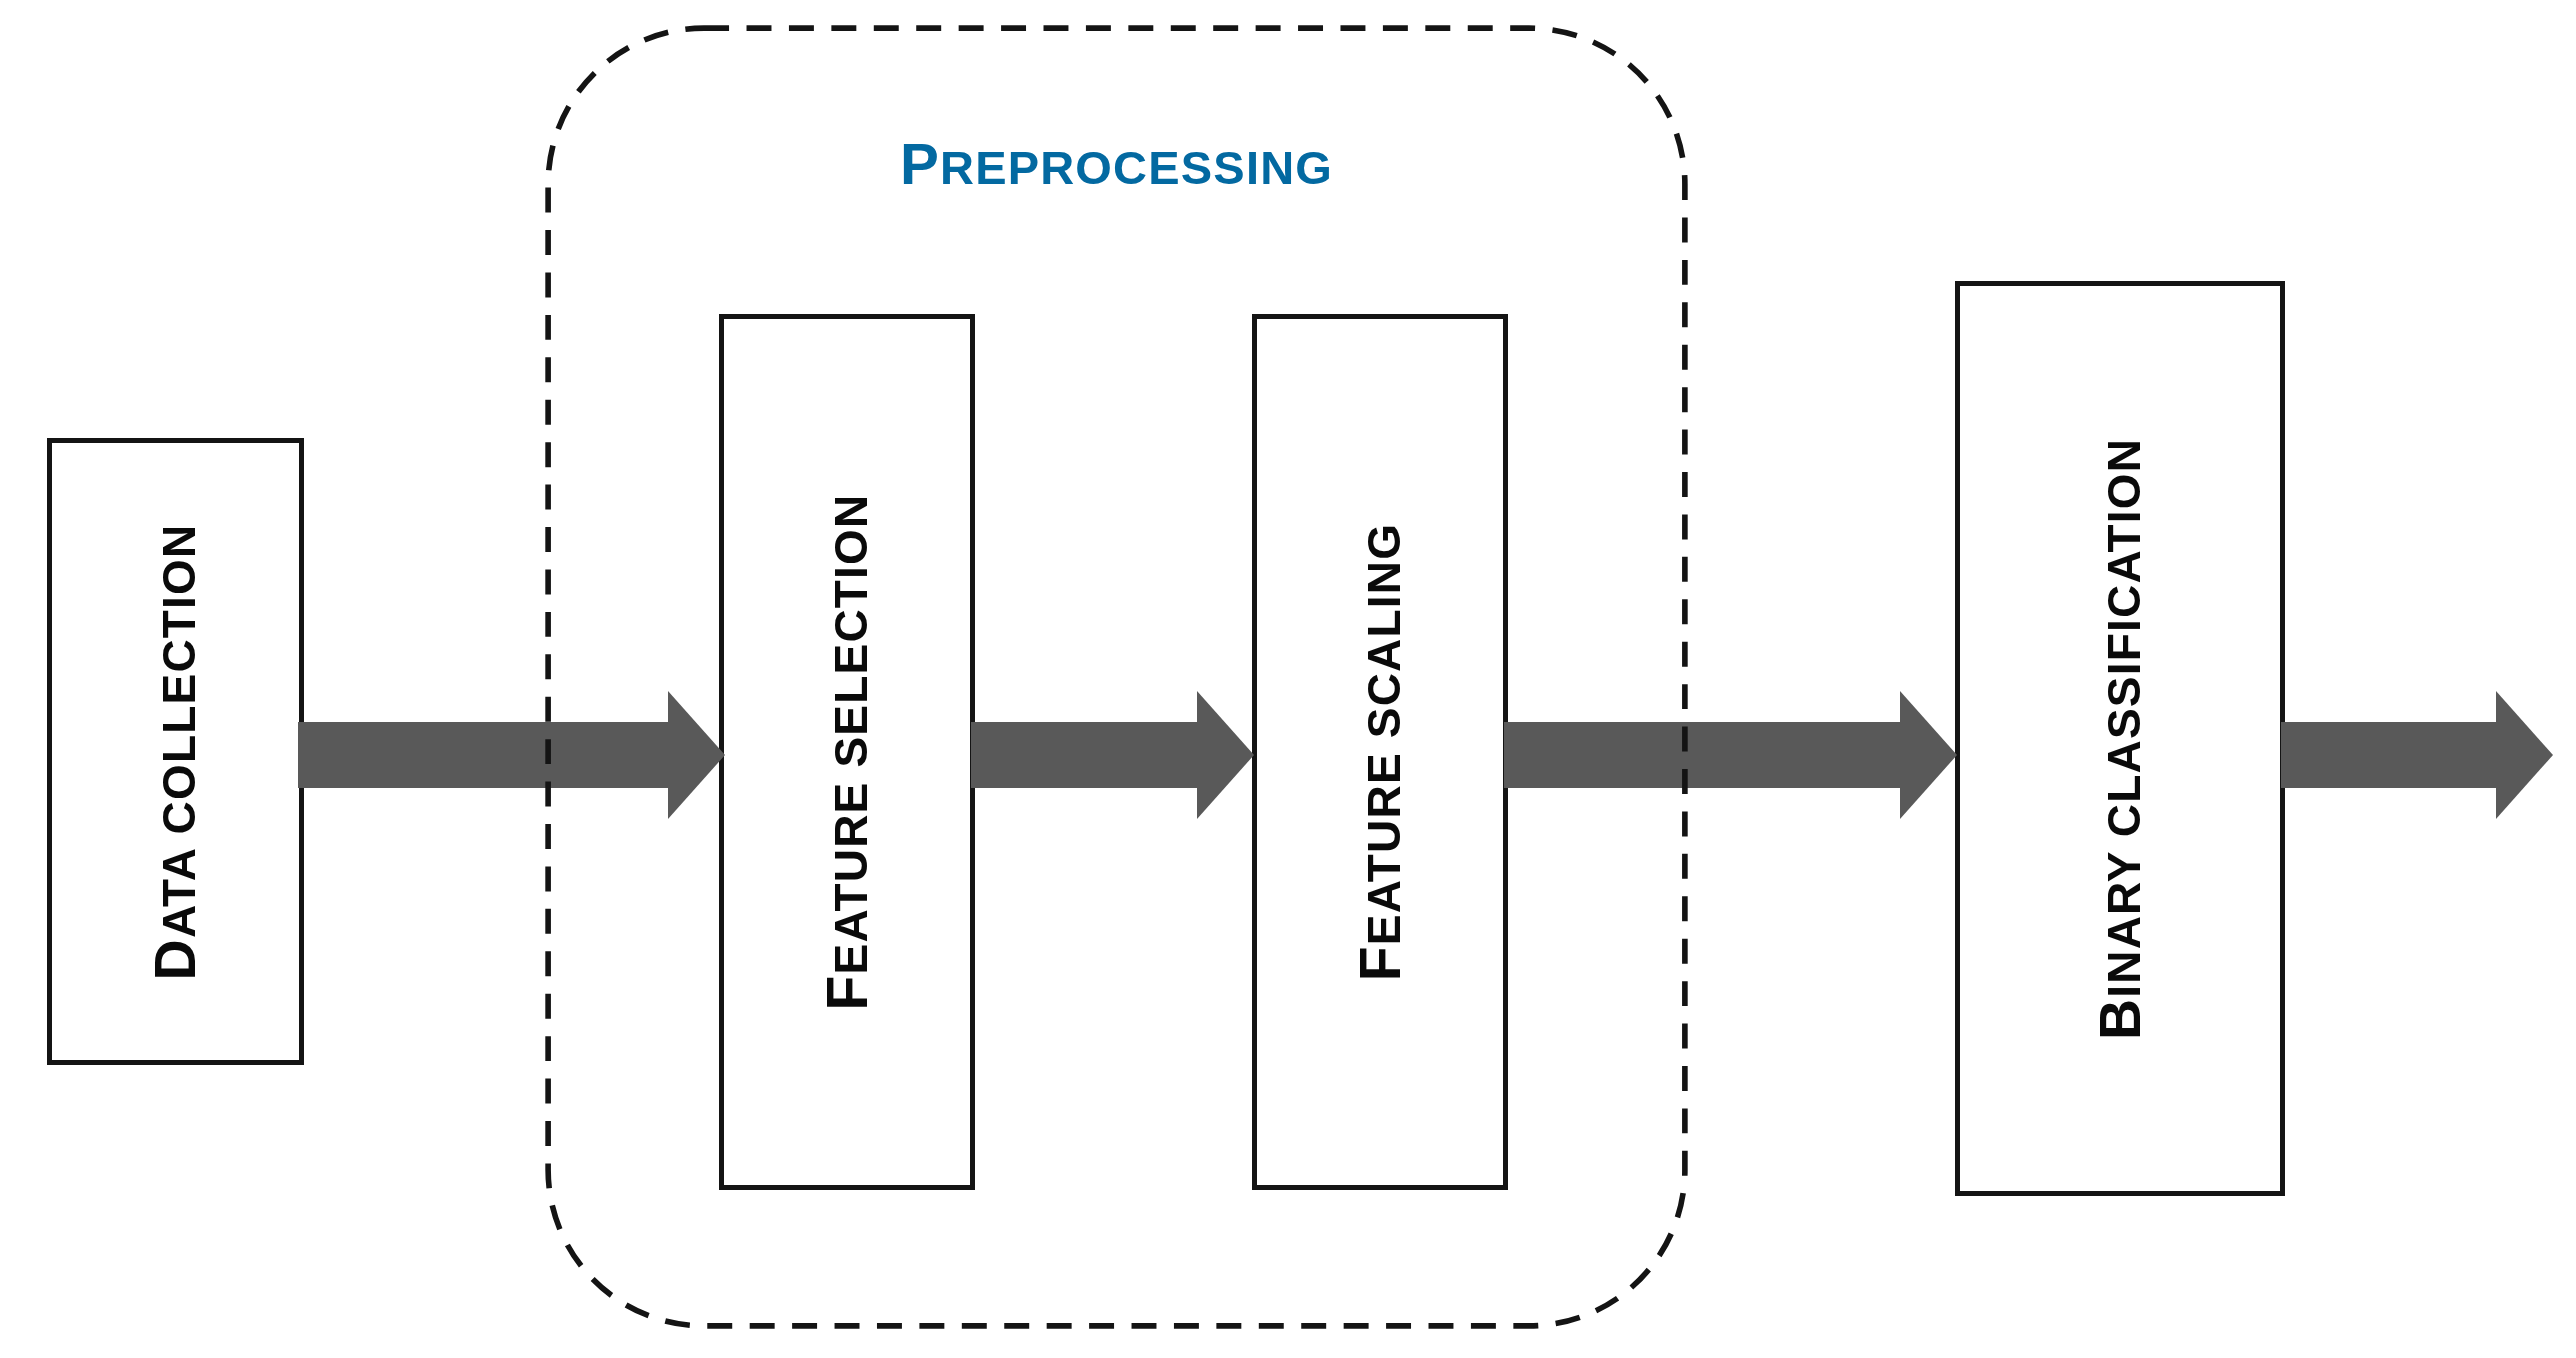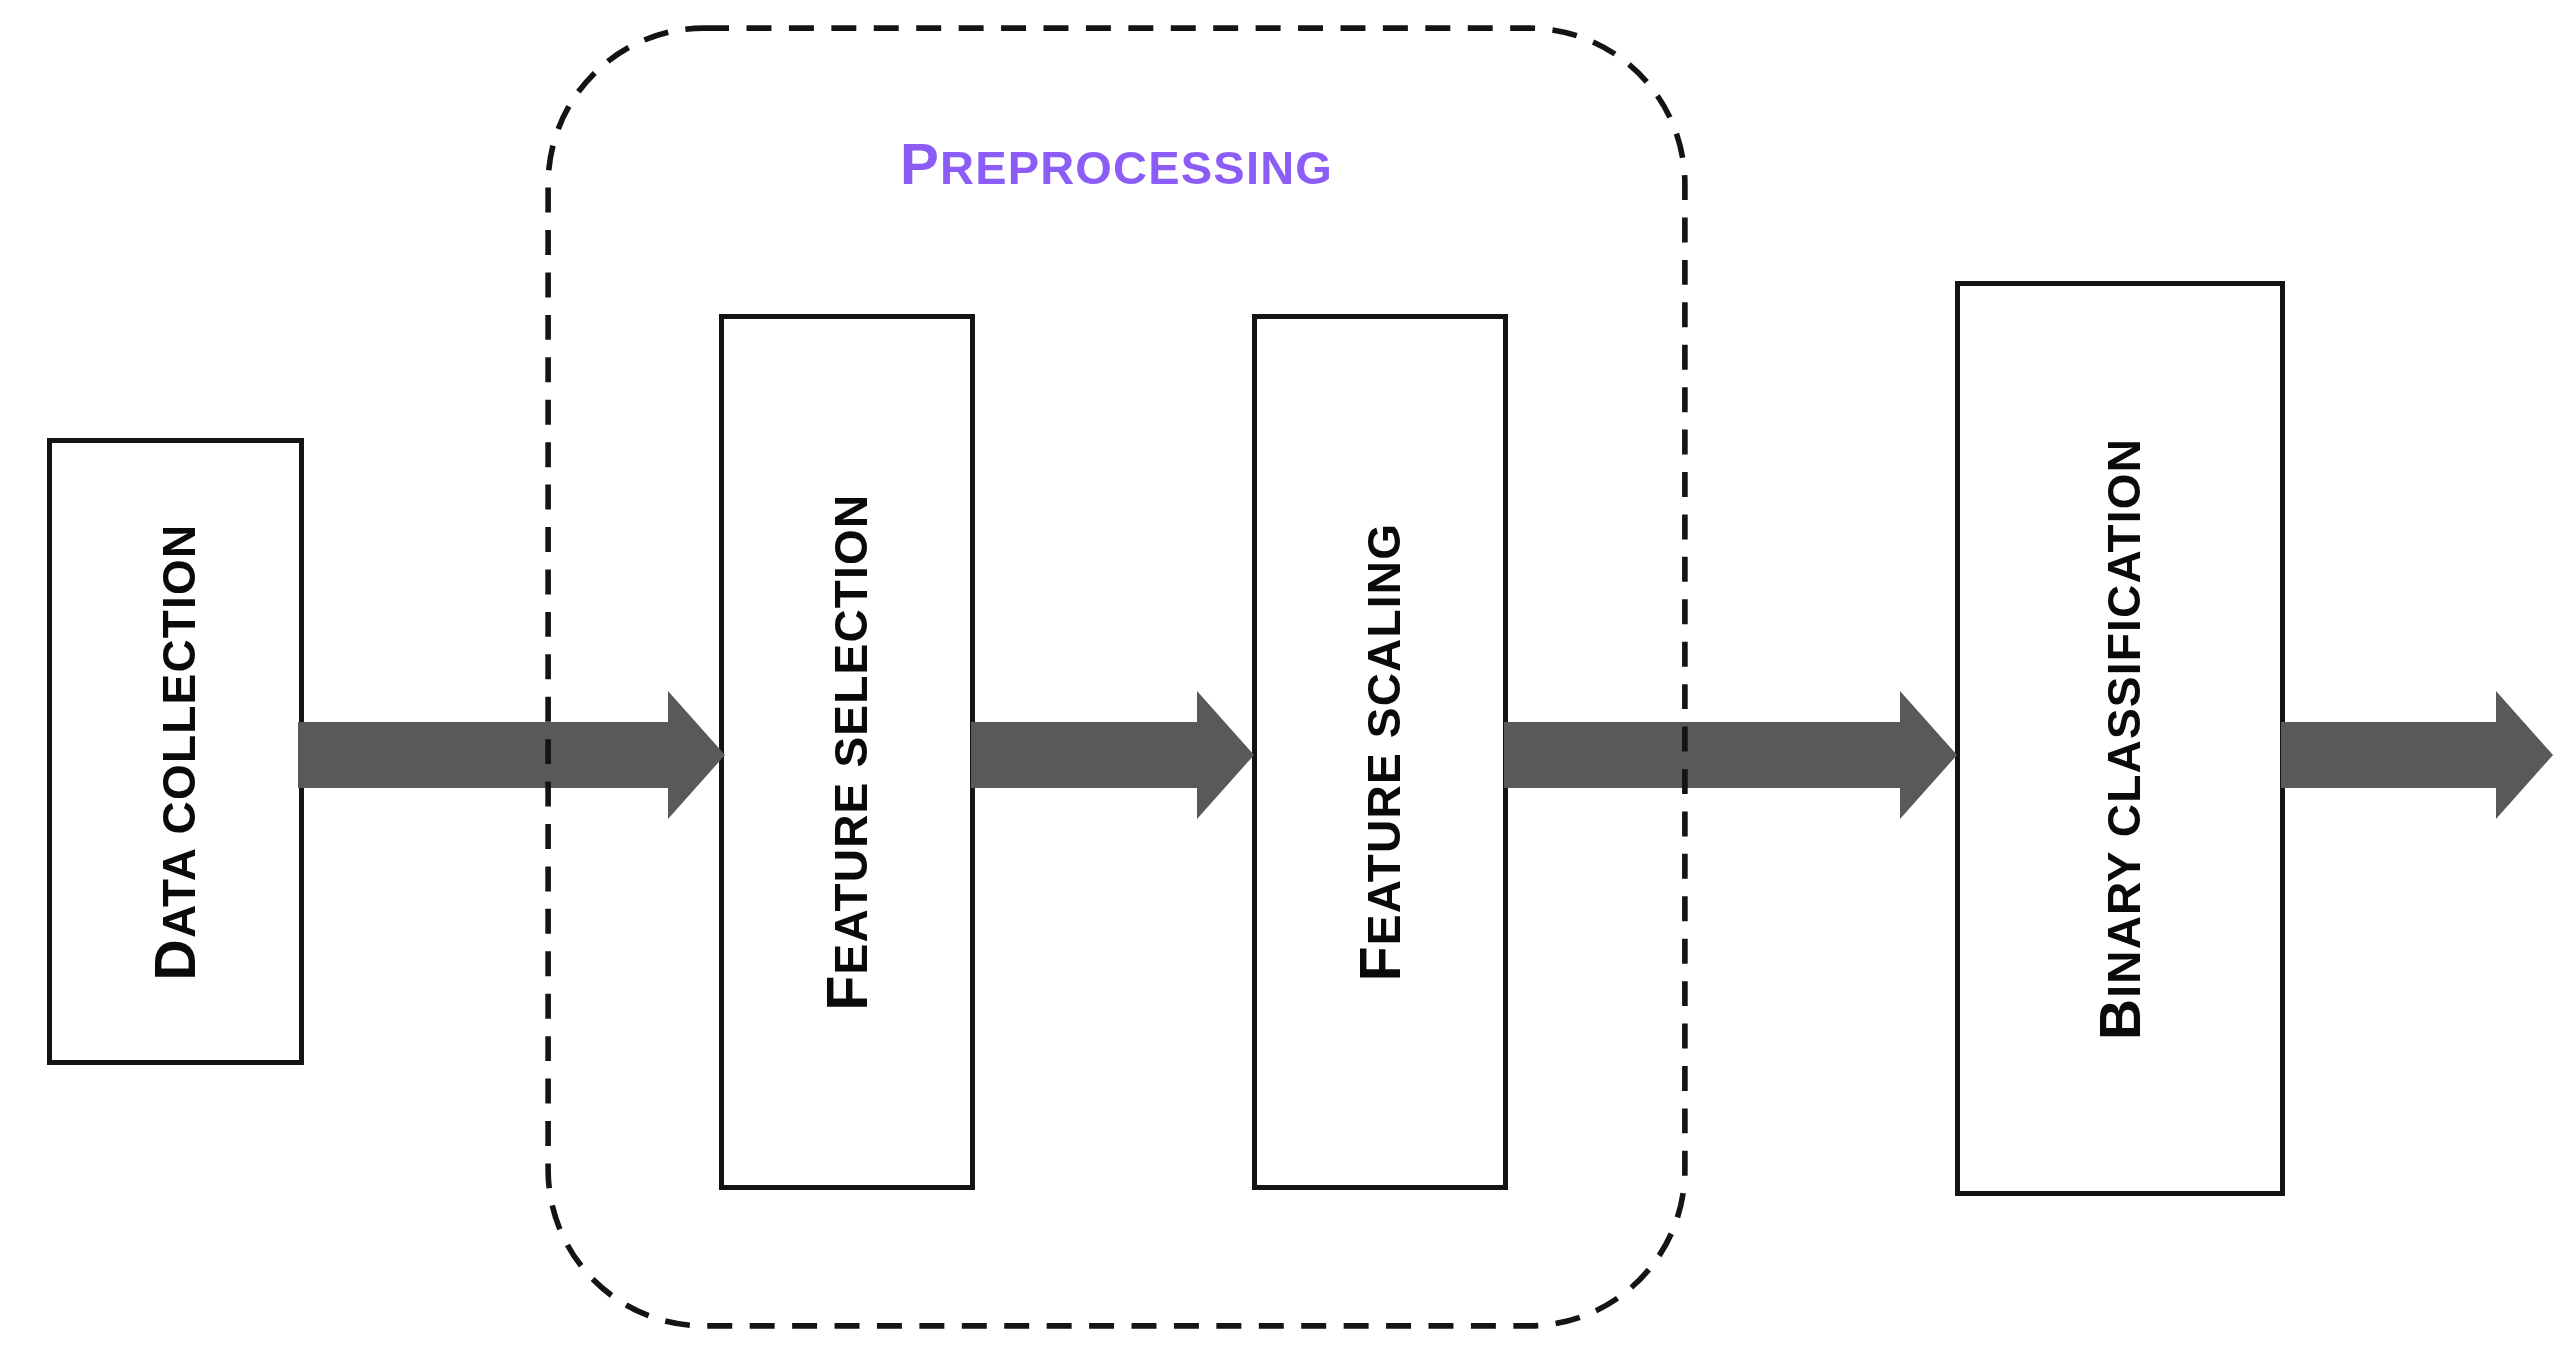--- a/index.html
+++ b/index.html
@@ -37,21 +37,21 @@
   
   .group-title {
     position: absolute;
     left: 545px;
     top: 130px;
     width: 1143px;
     text-align: center;
     font-size: 47px;
     font-weight: 700;
     letter-spacing: 1.2px;
-    color: #8b5cf6;
+    color: #0369a1;
   }
   .group-title::first-letter { font-size: 1.24em; }
 
   
   .arrow { position: absolute; height: 127px; }
   .arrow-shaft {
     position: absolute;
     left: 0; top: 31px;
     height: 66px;
     background: #595959;

